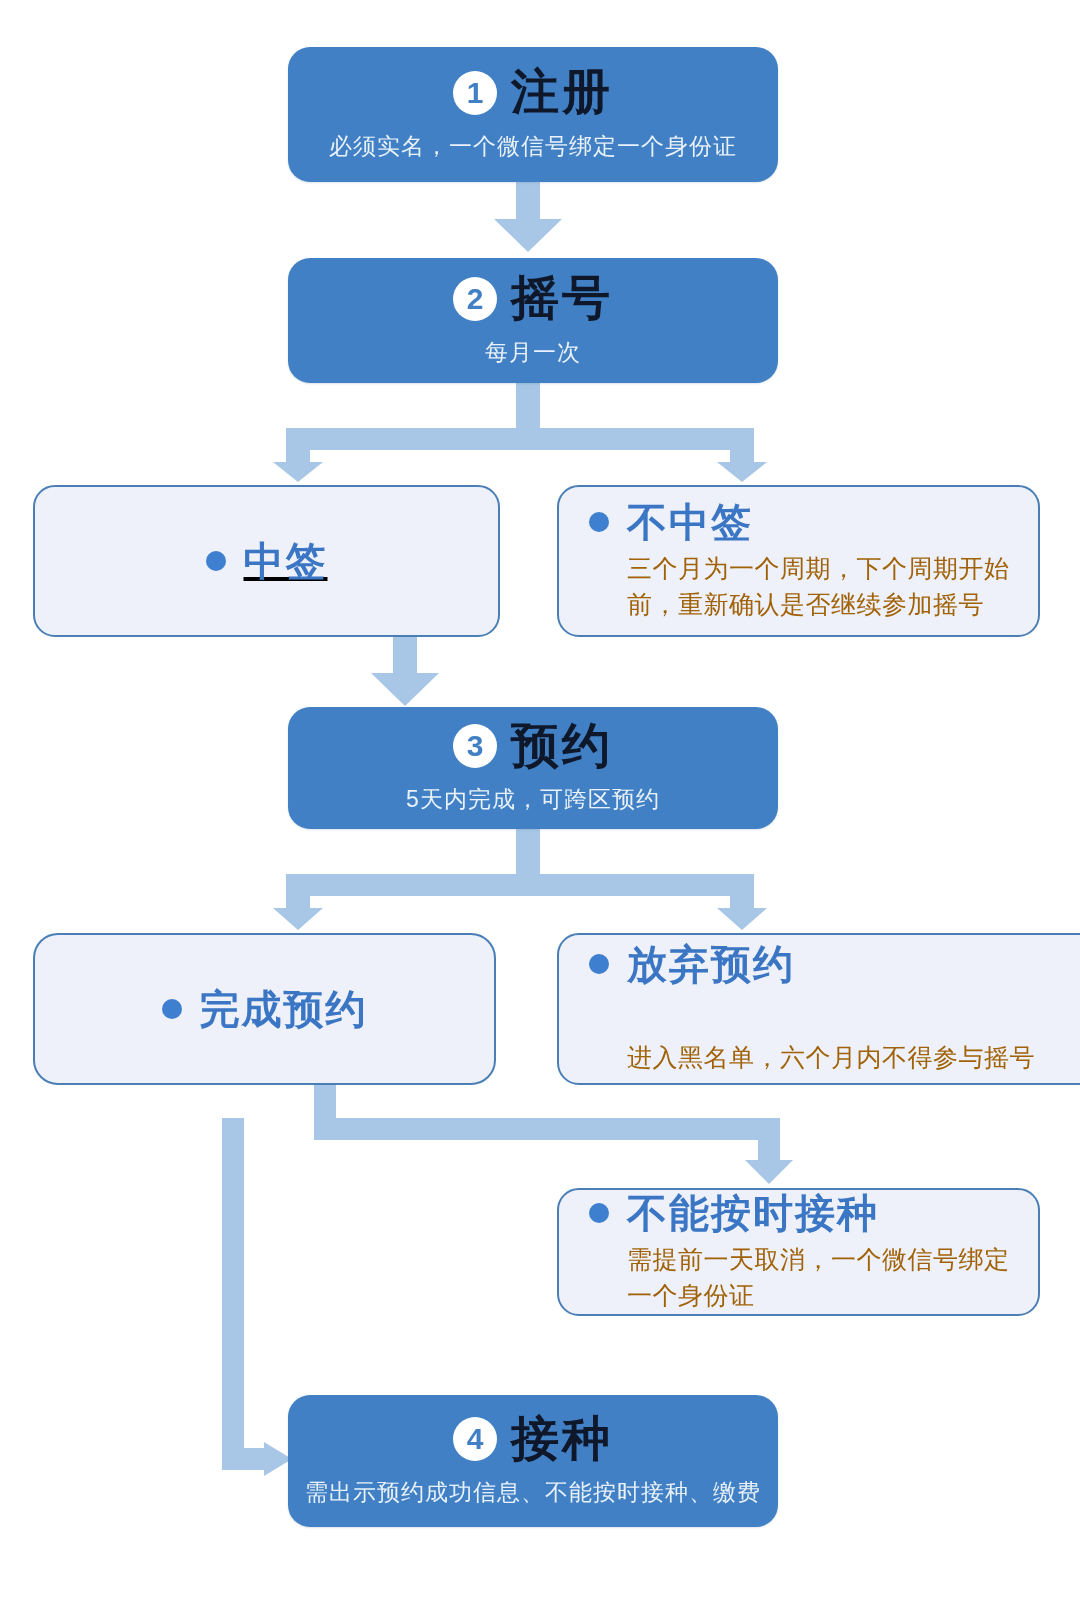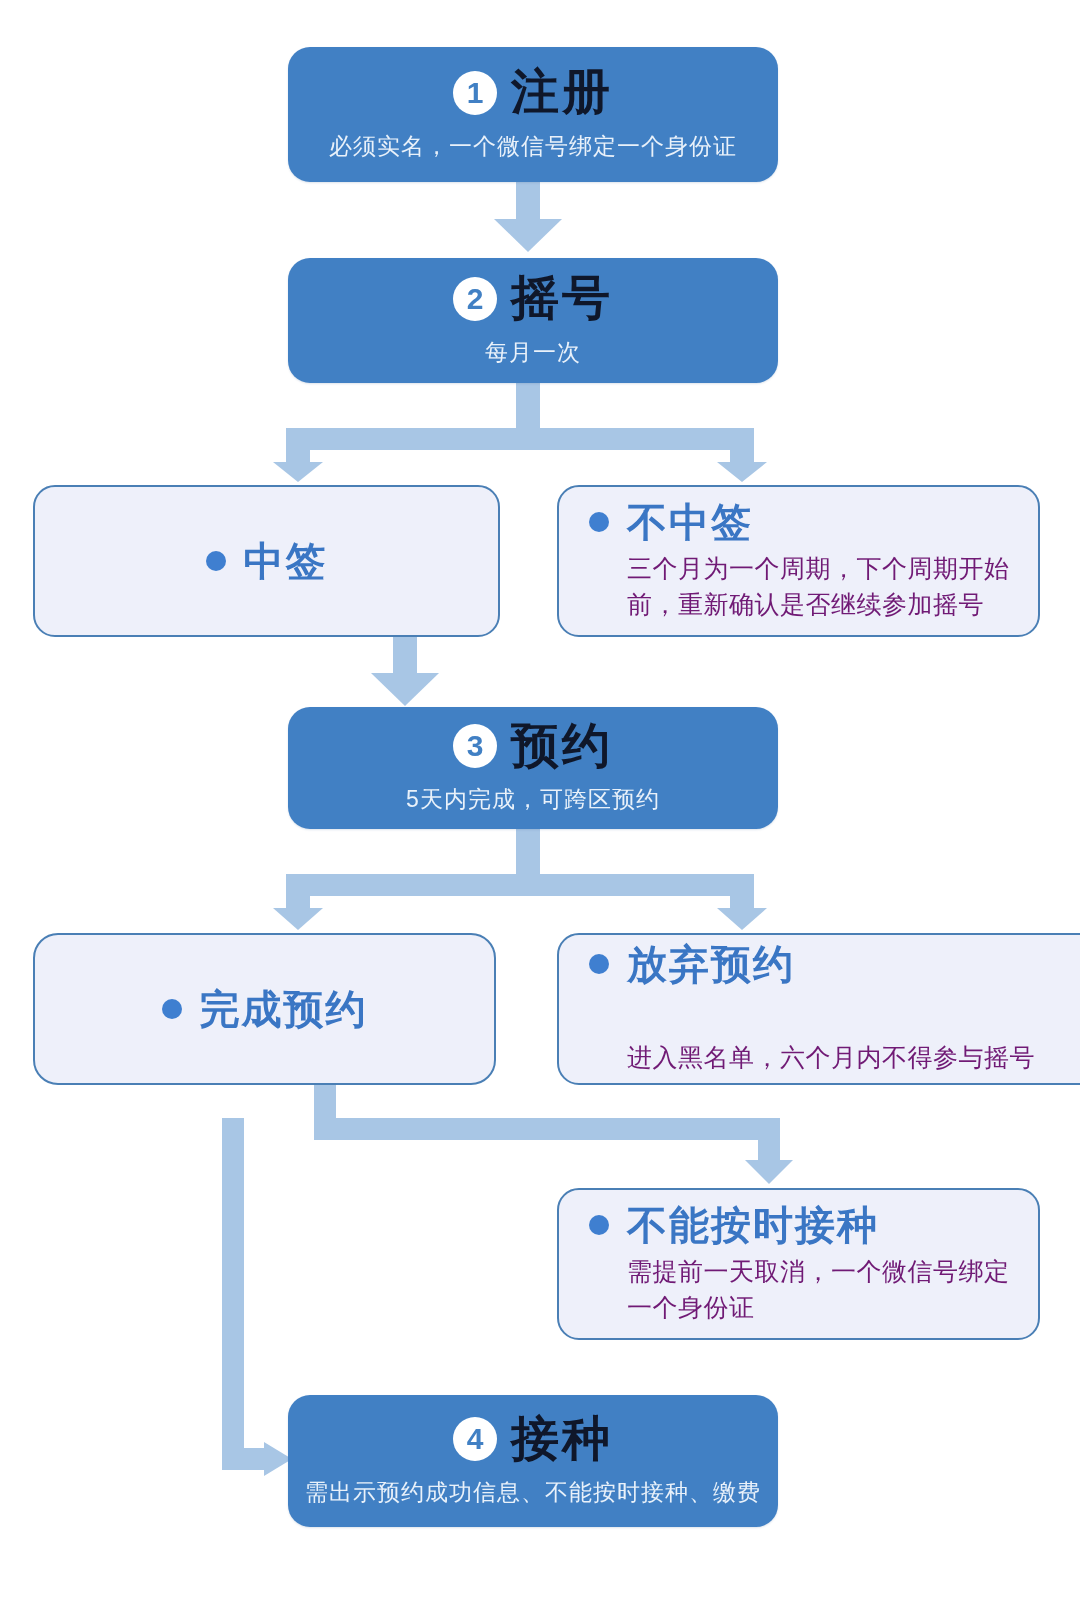--- a/index.html
+++ b/index.html
@@ -115,37 +115,37 @@
   .light-left {
     padding-left: 30px;
     padding-right: 12px;
   }
   .light-head-row {
     display: flex;
     align-items: center;
     gap: 18px;
   }
   .light-body {
-    color: #701a75;
+    color: #a16207;
     font-size: 25px;
     line-height: 1.45;
     margin-top: 6px;
     margin-left: 38px;
     letter-spacing: 0.5px;
   }
 
   
   #node-register   { left: 288px; top: 47px;   width: 490px; height: 135px; }
   #node-lottery    { left: 288px; top: 258px;  width: 490px; height: 125px; }
-  #node-won        { left: 33px;  top: 485px;  width: 467px; height: 152px; }
+  #node-won        { left: 33px;  top: 485px;  width: 467px; height: 152px; text-decoration: underline; }
   #node-not-won    { left: 557px; top: 485px;  width: 483px; height: 152px; }
   #node-appoint    { left: 288px; top: 707px;  width: 490px; height: 122px; }
   #node-done       { left: 33px;  top: 933px;  width: 463px; height: 152px; border-radius: 25px; }
   #node-giveup     { left: 557px; top: 933px;  width: 560px; height: 152px; gap: 47px; }
-  #node-late       { left: 557px; top: 1188px; width: 483px; height: 152px; }
+  #node-late       { left: 557px; top: 1188px; width: 483px; height: 128px; }
   #node-vaccinate  { left: 288px; top: 1395px; width: 490px; height: 132px; }
 </style>
 </head>
 <body>
 
 <div id="canvas">
 
   <svg id="wires" viewBox="0 0 1080 1624">
     <g fill="#a8c6e5">
 

